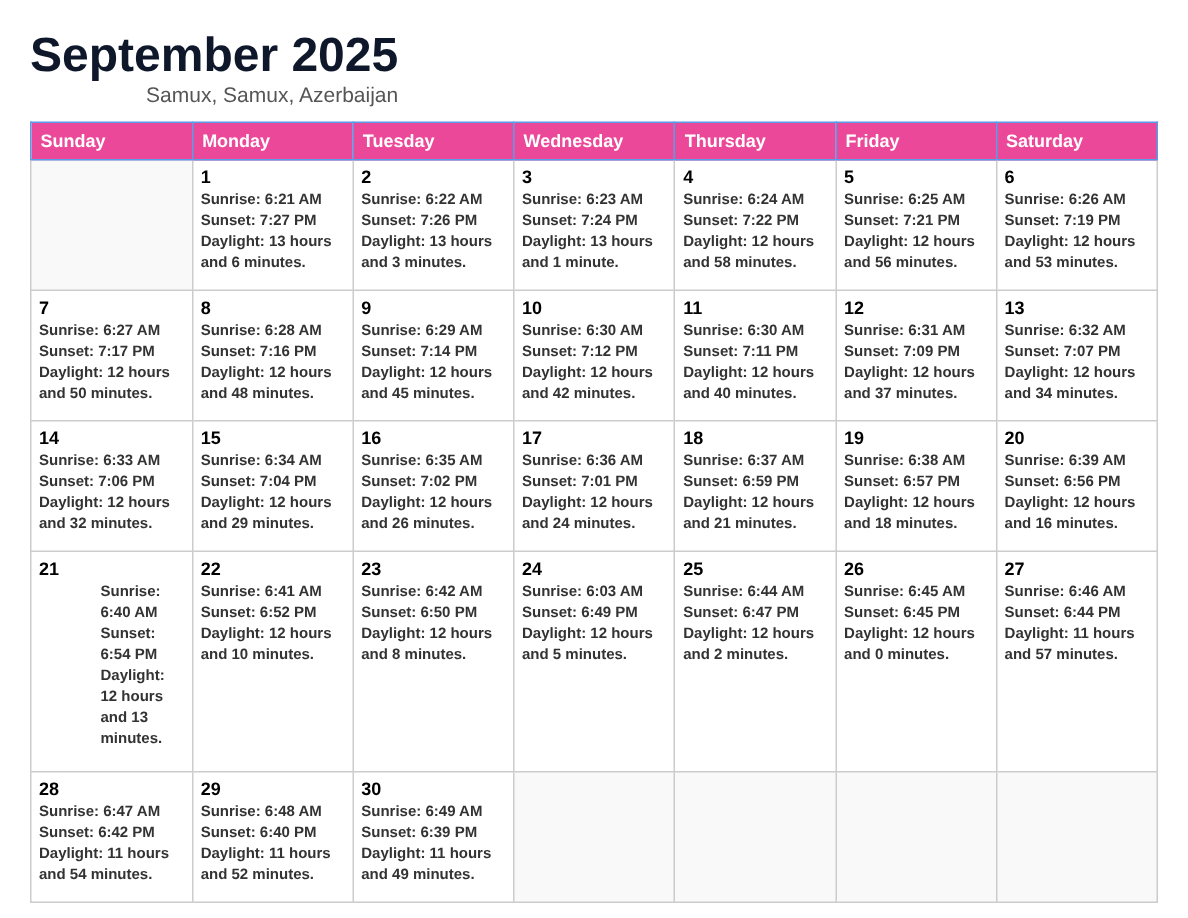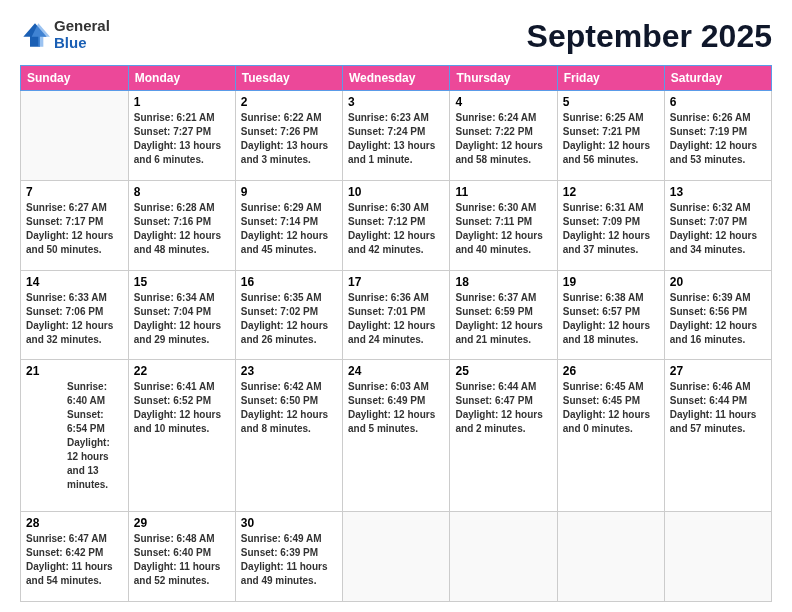--- a/index.html
+++ b/index.html
@@ -97,32 +97,23 @@
     }
     .last-row td {
       height: 68px;
     }
   </style>
 </head>
 <body>
 
 <div class="page">
   <div class="header">
-    <div class="logo">
-      <svg class="logo-icon" viewBox="0 0 36 36">
-        <polygon points="18,4 32,20 24,20 24,32 12,32 12,20 4,20" fill="#1a5fb4"></polygon>
-        <polygon points="22,4 36,20 28,20 28,32 22,32 22,20 14,20" fill="#5a9be8" opacity="0.6"></polygon>
-      </svg>
-      <div class="logo-text">
-        <span class="logo-general">General</span>
-        <span class="logo-blue">Blue</span>
-      </div>
-    </div>
     <div class="title-block">
       <div class="title-month">September 2025</div>
+      <div class="title-location">Samux, Samux, Azerbaijan</div>
     </div>
   </div>
 
   <table class="calendar">
     <thead>
       <tr>
         <th>Sunday</th>
         <th>Monday</th>
         <th>Tuesday</th>
         <th>Wednesday</th>

